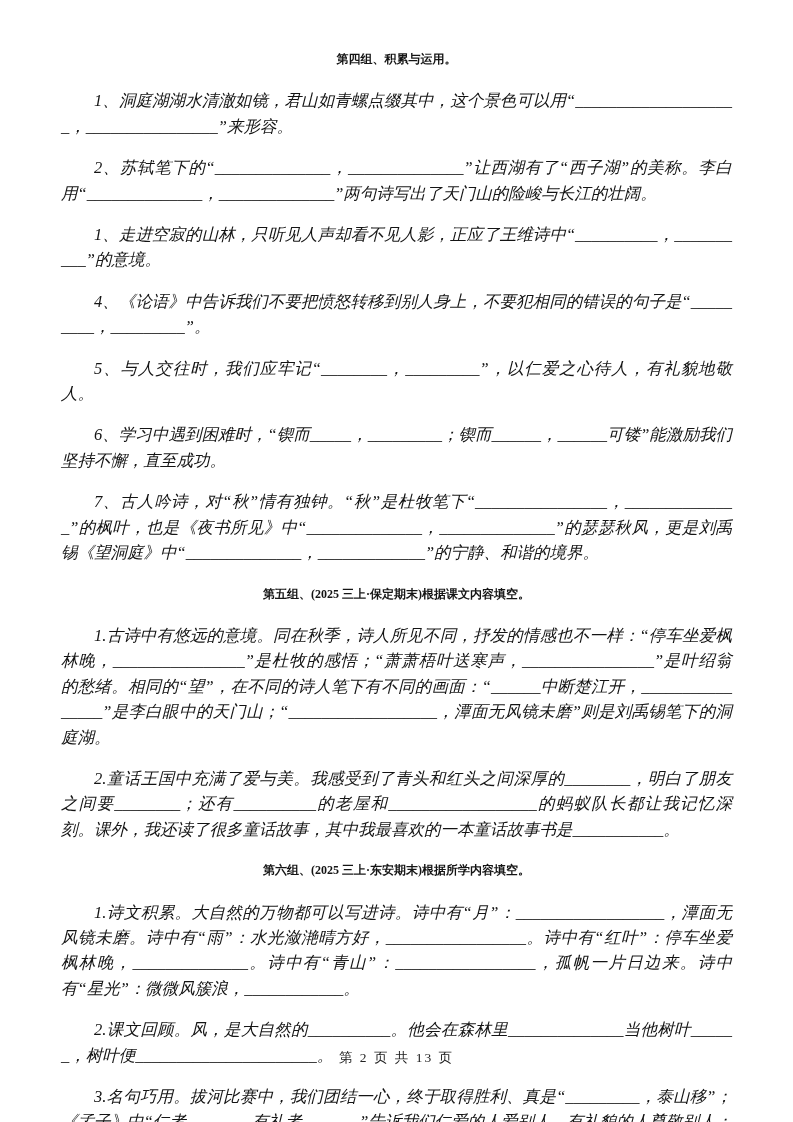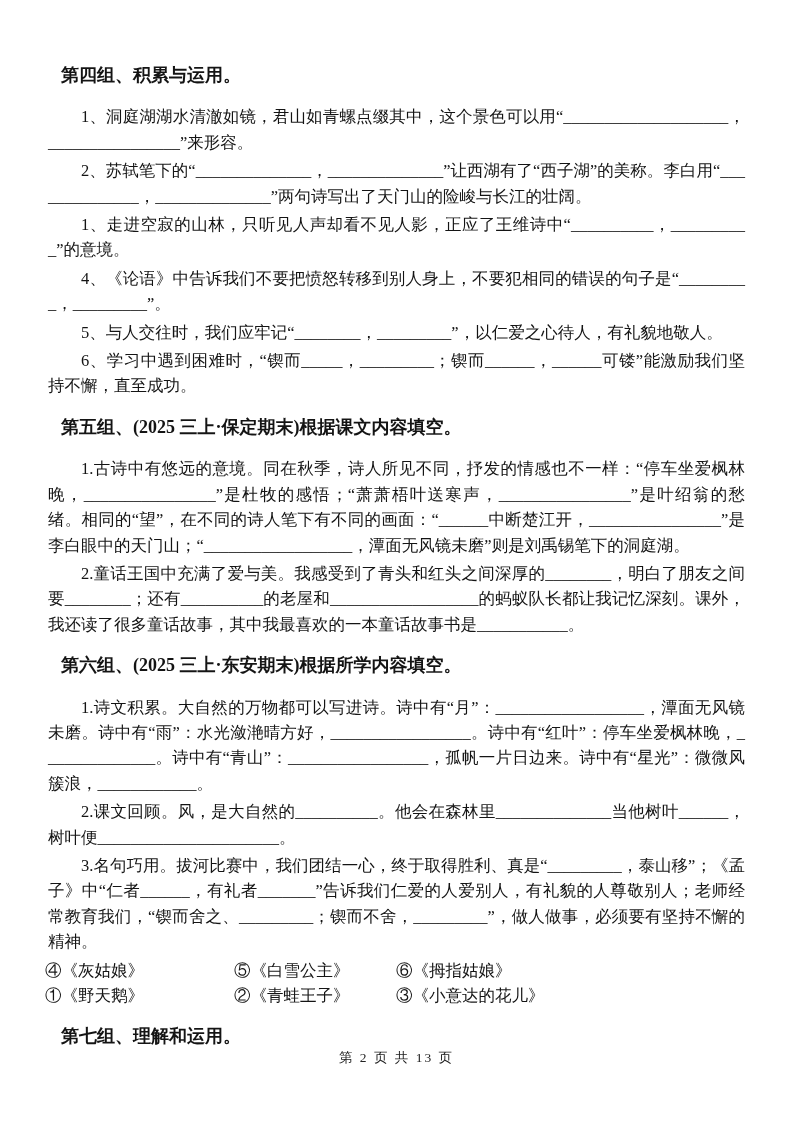--- a/index.html
+++ b/index.html
@@ -15,30 +15,31 @@
     background: #ffffff;
     color: #141414;
     font-family: "Liberation Serif", serif;
     font-size: 16.5px;
     line-height: 25.4px;
     padding: 47px 45px 0 45px;
     overflow: hidden;
     text-align: justify;
   }
   .sec-heading {
-    margin: 16px;
-    font-size: 18px;
+    margin: 0;
+    font-size: 12px;
     font-weight: bold;
     line-height: 25.4px;
-    text-align: left;
+    text-align: center;
   }
   .question {
-    margin: 3px;
+    margin: 16px;
     text-indent: 2em;
     word-break: break-all;
+    font-style: italic;
   }
   .opt-row {
     display: flex;
     margin: 0;
   }
   .opt-c1 { width: 189px; flex: 0 0 auto; }
   .opt-c2 { width: 162px; flex: 0 0 auto; }
   .opt-c3 { flex: 1 1 auto; }
   .page-footer {
     position: absolute;
@@ -58,20 +59,21 @@
 <div class="page">
 
   <section>
     <h2 class="sec-heading">第四组、积累与运用。</h2>
     <p class="question">1、洞庭湖湖水清澈如镜，君山如青螺点缀其中，这个景色可以用“____________________，________________”来形容。</p>
     <p class="question">2、苏轼笔下的“______________，______________”让西湖有了“西子湖”的美称。李白用“______________，______________”两句诗写出了天门山的险峻与长江的壮阔。</p>
     <p class="question">1、走进空寂的山林，只听见人声却看不见人影，正应了王维诗中“__________，__________”的意境。</p>
     <p class="question">4、《论语》中告诉我们不要把愤怒转移到别人身上，不要犯相同的错误的句子是“_________，_________”。</p>
     <p class="question">5、与人交往时，我们应牢记“________，_________”，以仁爱之心待人，有礼貌地敬人。</p>
     <p class="question">6、学习中遇到困难时，“锲而_____，_________；锲而______，______可镂”能激励我们坚持不懈，直至成功。</p>
+    <p class="question">7、古人吟诗，对“秋”情有独钟。“秋”是杜牧笔下“________________，______________”的枫叶，也是《夜书所见》中“______________，______________”的瑟瑟秋风，更是刘禹锡《望洞庭》中“______________，_____________”的宁静、和谐的境界。</p>
   </section>
 
   <section>
     <h2 class="sec-heading">第五组、(2025 三上·保定期末)根据课文内容填空。</h2>
     <p class="question">1.古诗中有悠远的意境。同在秋季，诗人所见不同，抒发的情感也不一样：“停车坐爱枫林晚，________________”是杜牧的感悟；“萧萧梧叶送寒声，________________”是叶绍翁的愁绪。相同的“望”，在不同的诗人笔下有不同的画面：“______中断楚江开，________________”是李白眼中的天门山；“__________________，潭面无风镜未磨”则是刘禹锡笔下的洞庭湖。</p>
     <p class="question">2.童话王国中充满了爱与美。我感受到了青头和红头之间深厚的________，明白了朋友之间要________；还有__________的老屋和__________________的蚂蚁队长都让我记忆深刻。课外，我还读了很多童话故事，其中我最喜欢的一本童话故事书是___________。</p>
   </section>
 
   <section>
     <h2 class="sec-heading">第六组、(2025 三上·东安期末)根据所学内容填空。</h2>

